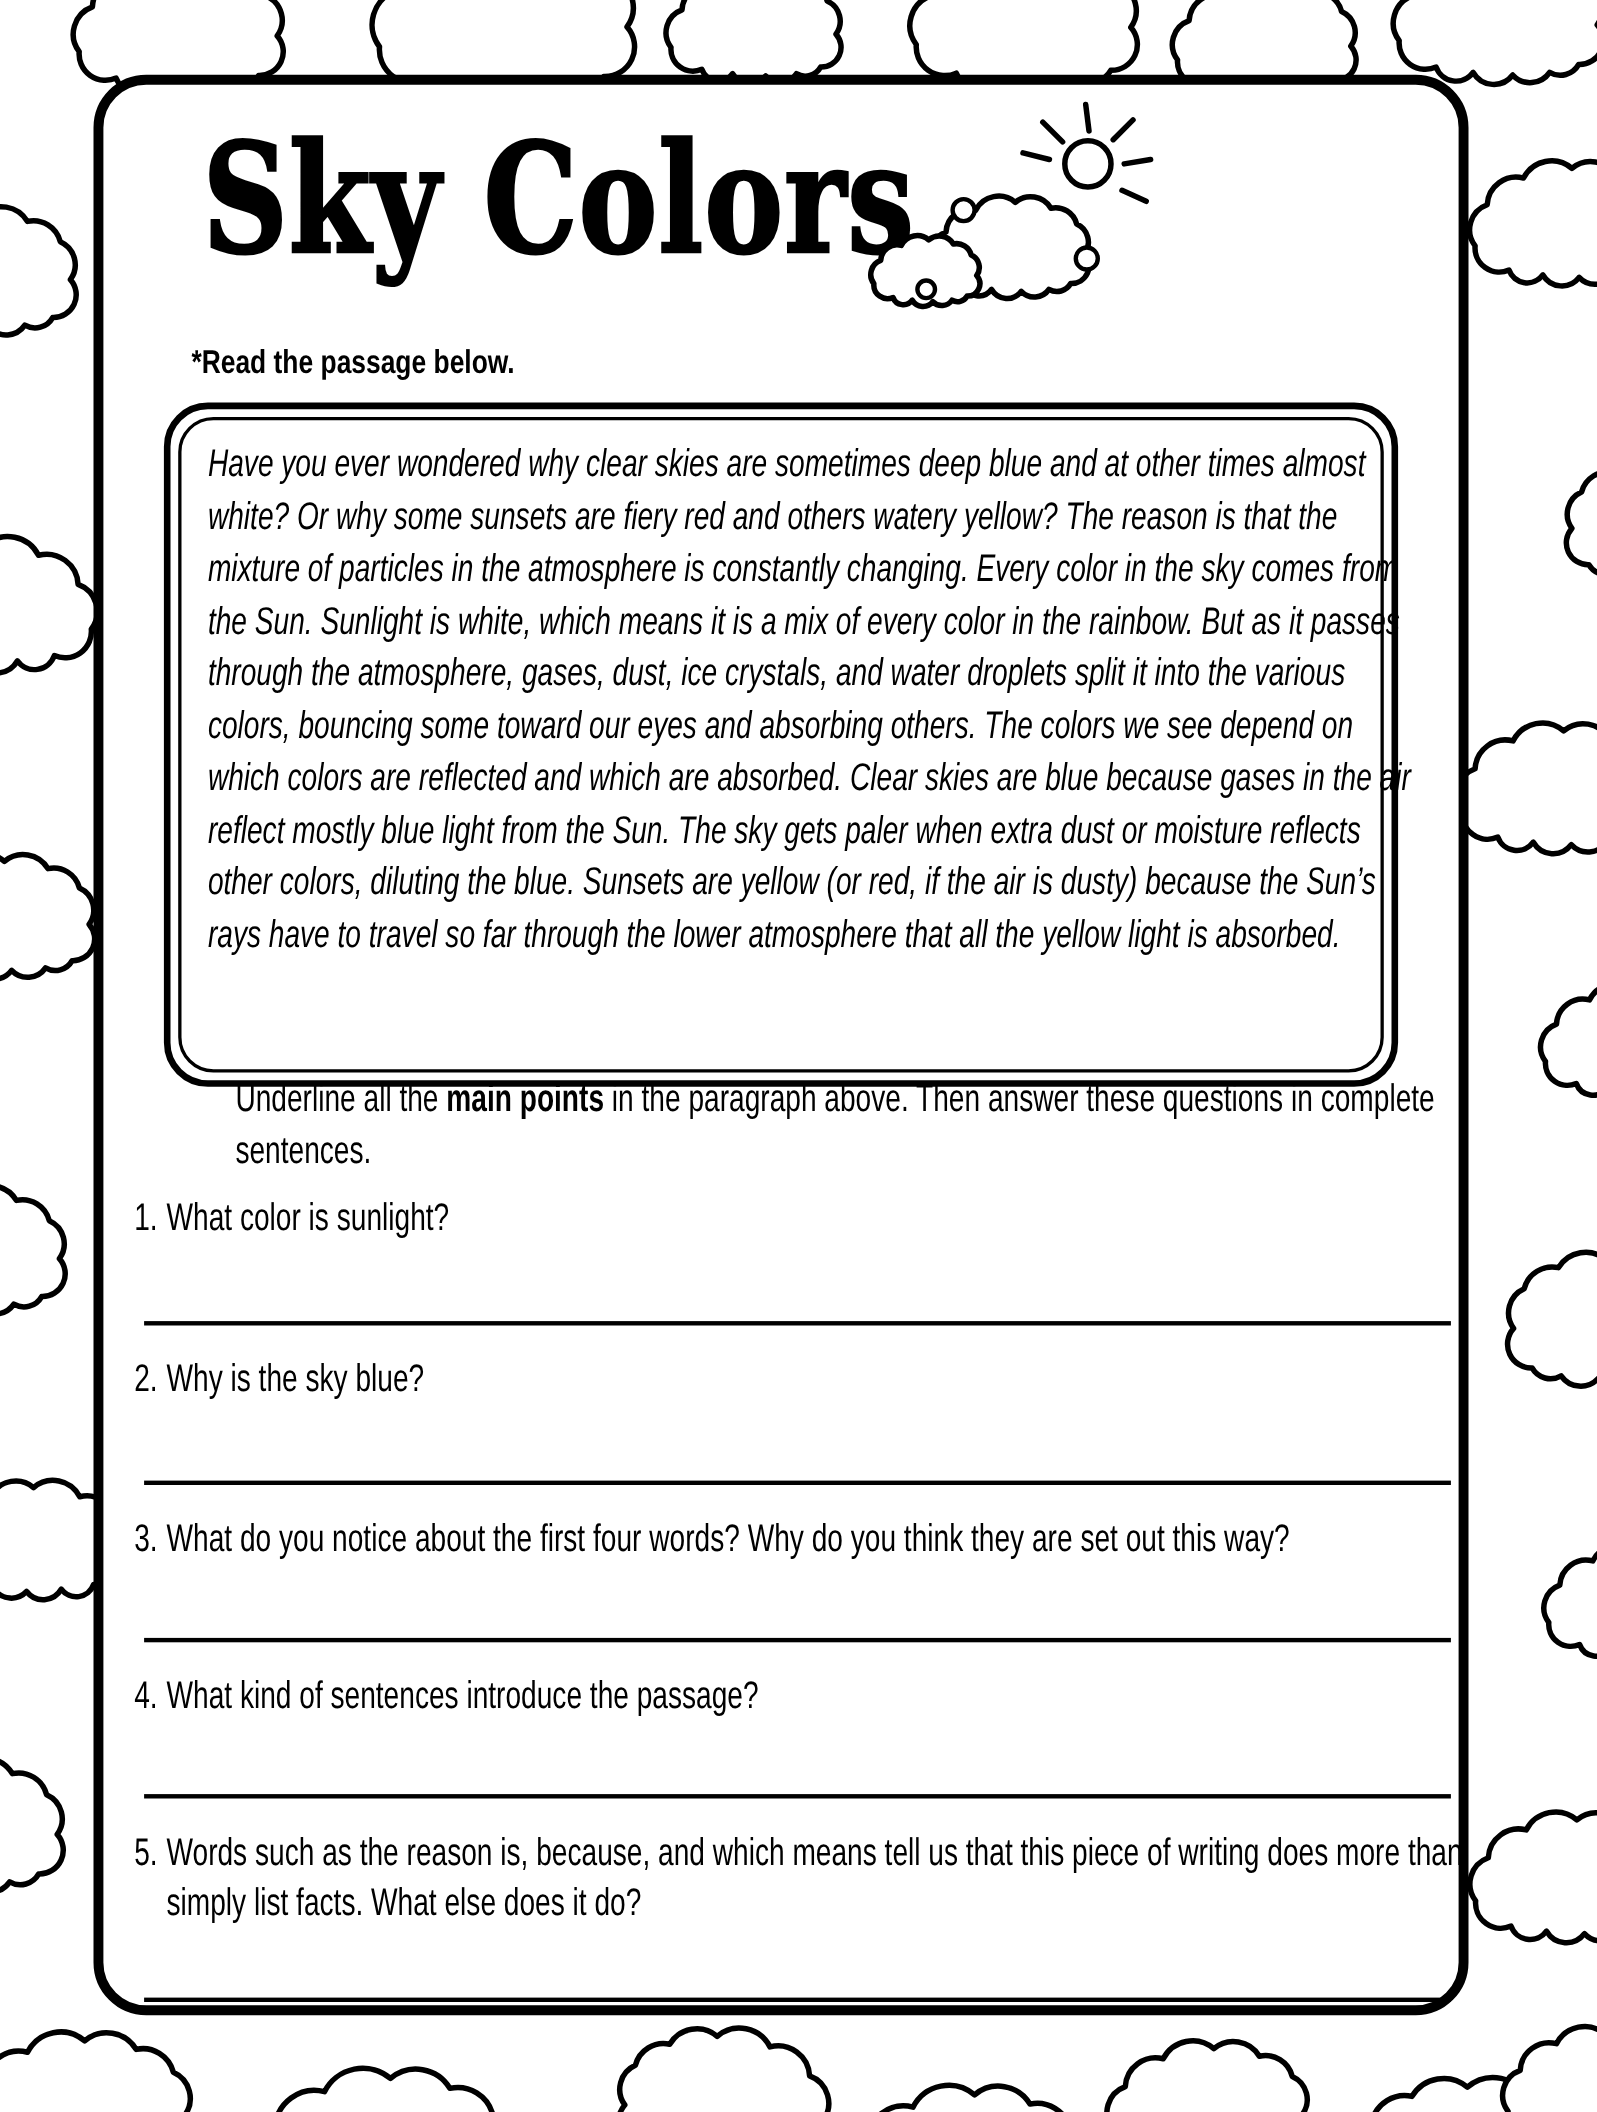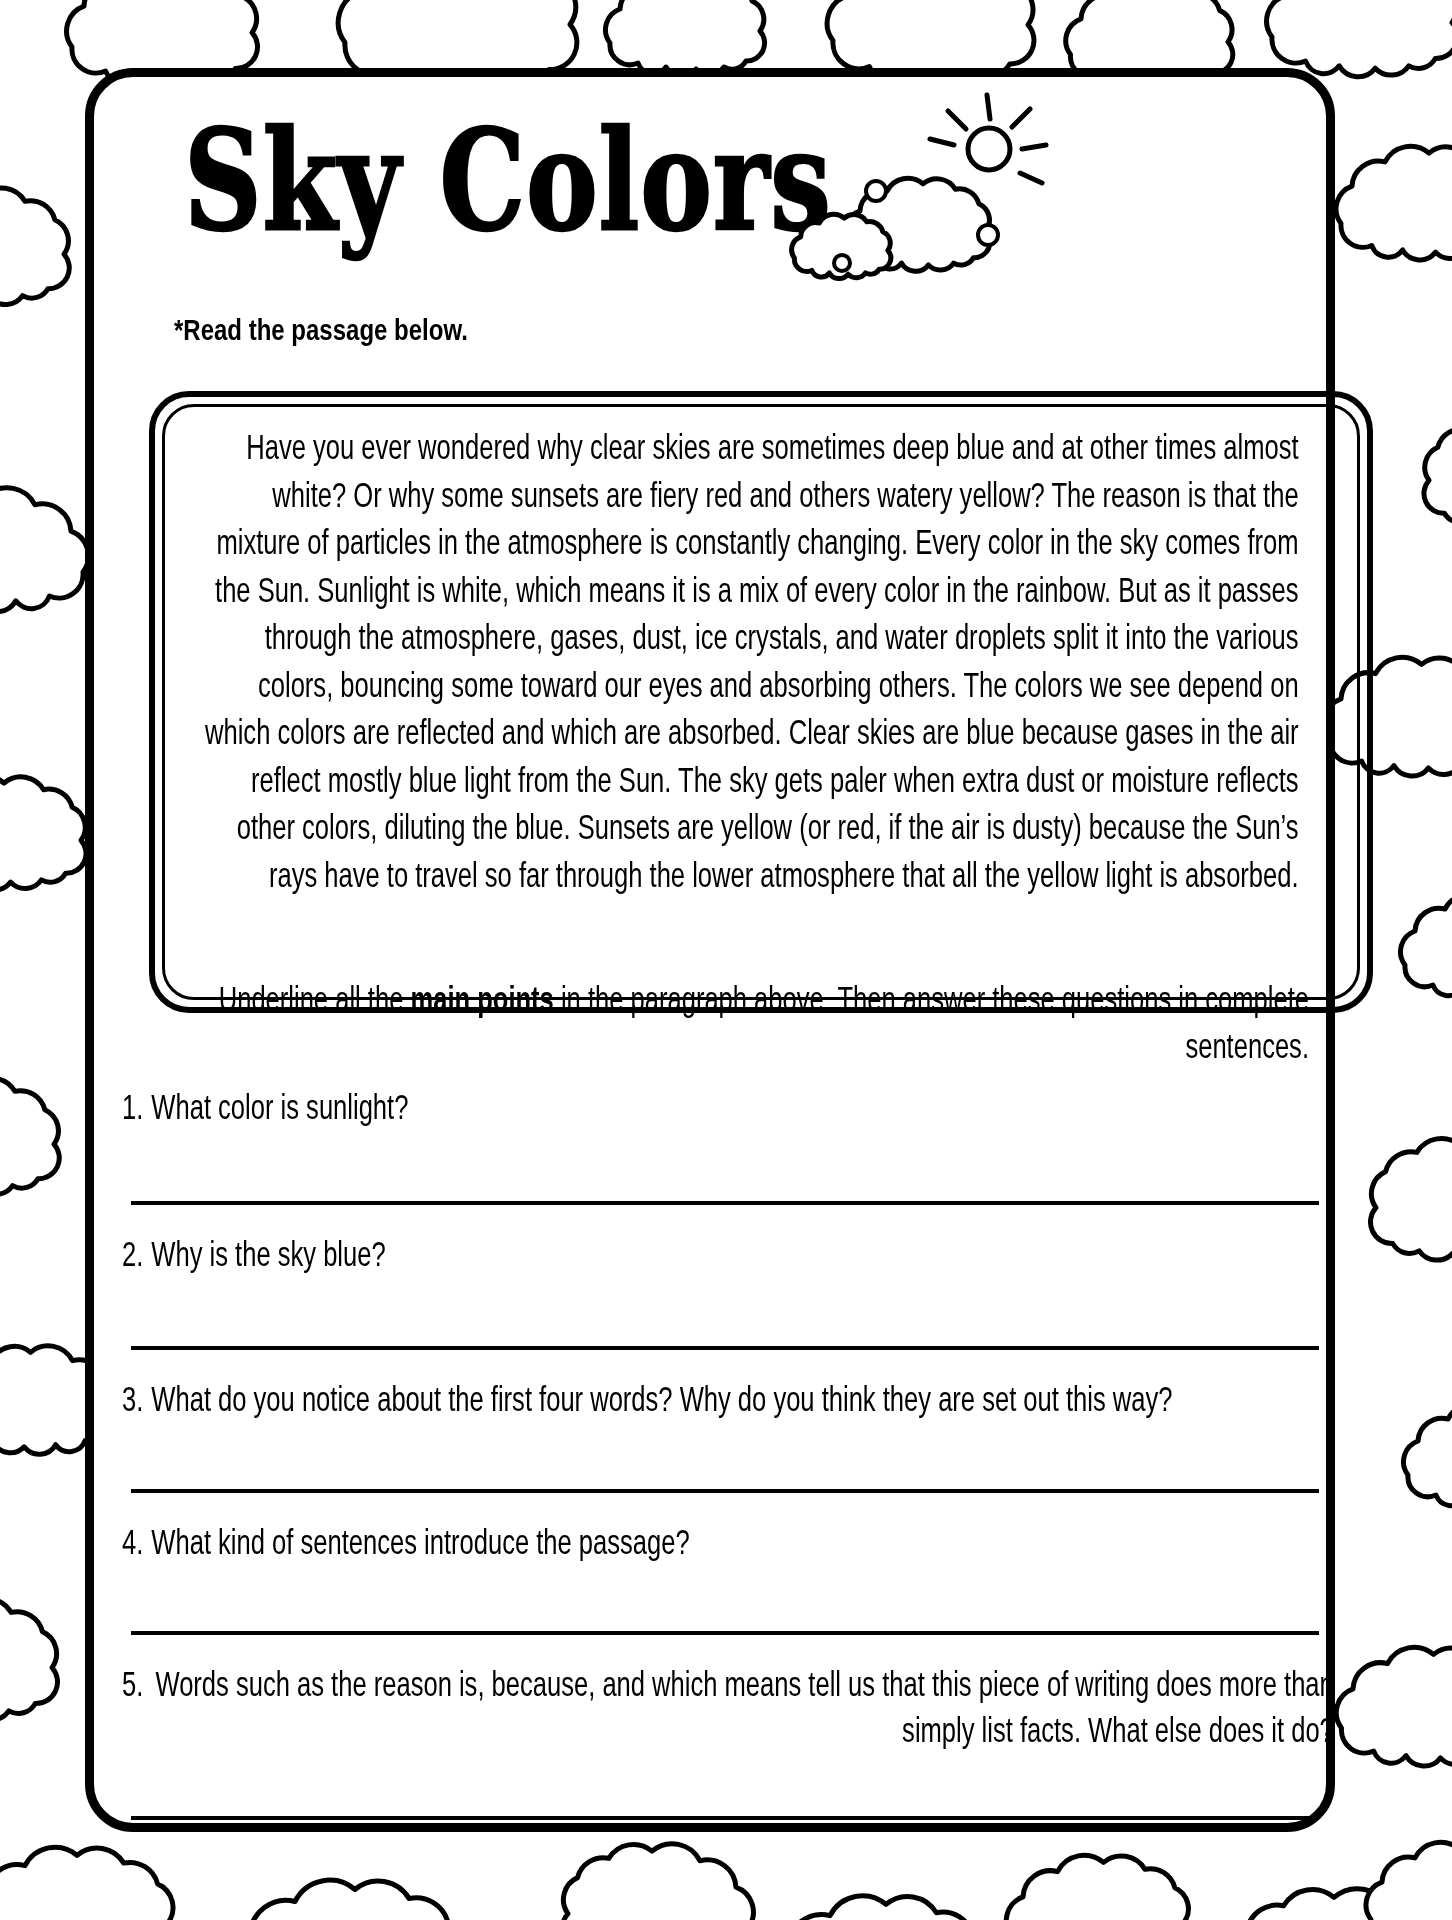--- a/index.html
+++ b/index.html
@@ -4,35 +4,35 @@
 <style>
   html,body{margin:0;padding:0;}
   body{
     width:1452px;height:1920px;position:relative;overflow:hidden;
     background:#ffffff;color:#000;
     font-family:"Liberation Sans",sans-serif;
   }
   svg.cloud{position:absolute;z-index:0;}
   .card{
     position:absolute;z-index:1;left:85px;top:68px;width:1250px;height:1764px;
-    background:#fff;border:9px solid #000;border-radius:48px;box-sizing:border-box;text-align:right;
+    background:#fff;border:9px solid #000;border-radius:48px;box-sizing:border-box;
   }
   .title{
     position:absolute;left:90px;top:18px;
     font-family:"DejaVu Serif",serif;font-weight:700;font-size:138px;line-height:1.25;
     letter-spacing:1px;-webkit-text-stroke:2.5px #000;
     transform:scaleX(.78);transform-origin:0 0;white-space:nowrap;
   }
   .subtitle{
     position:absolute;left:80px;top:236px;font-size:30px;font-weight:700;
     transform:scaleX(.8);transform-origin:0 0;white-space:nowrap;
   }
   .pbox{
-    position:absolute;left:55px;top:314px;width:1224px;height:622px;
-    border:6px solid #000;border-radius:40px;box-sizing:border-box;
+    position:absolute;left:55px;top:289px;width:1122px;height:622px;
+    border:6px solid #000;border-radius:40px;box-sizing:border-box;font-style:italic;
   }
   .pbox-inner{
     position:absolute;left:7px;top:7px;right:7px;bottom:7px;
     border:3px solid #000;border-radius:32px;
   }
   .passage{
     position:absolute;left:34px;top:26px;width:1520px;
     font-size:35px;line-height:47.5px;font-weight:500;
     transform:scaleX(.73);transform-origin:0 0;
   }

